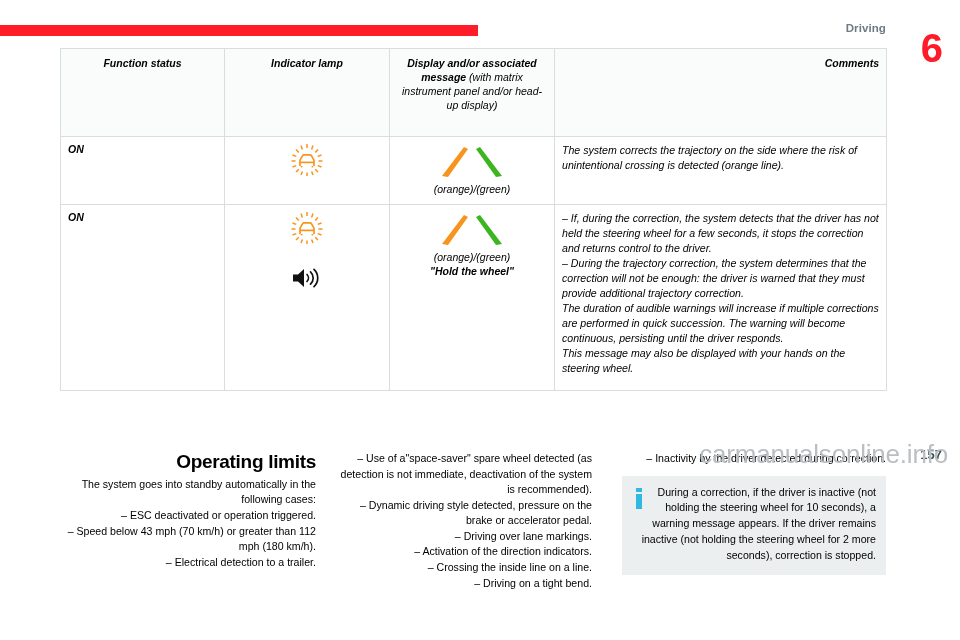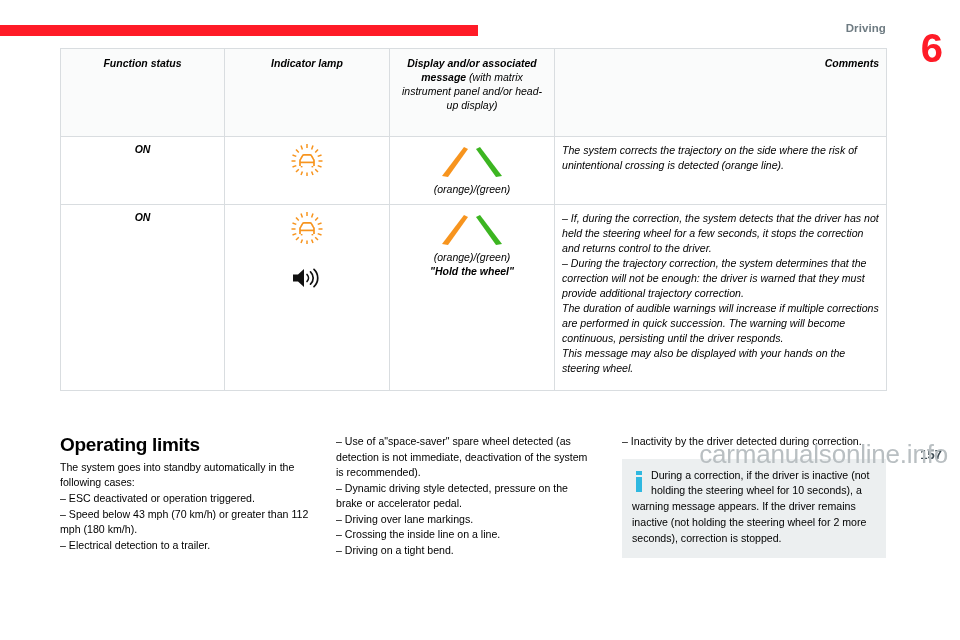--- a/index.html
+++ b/index.html
@@ -83,21 +83,20 @@
   .hdr-sub {
     font-weight: normal;
   }
 
   .col-status  { width: 164px; }
   .col-lamp    { width: 165px; }
   .col-display { width: 165px; }
   .col-comment { width: 332px; }
 
   .cell-status {
-    text-align: center;
     font-size: 10.5px;
     font-weight: bold;
     padding-top: 13px;
   }
 
   .cell-lamp {
     text-align: center;
     padding-top: 8px;
   }
 
@@ -140,21 +139,22 @@
     width: 120px;
     height: 34px;
     margin: 2px auto 3px auto;
   }
 
   
   .body-col {
     position: absolute;
     font-size: 10.6px;
     line-height: 1.47;
-    text-align: left;
+    text-align: right;
+    margin-top: 17px;
   }
 
   .col-a { left: 60px;  top: 434px; width: 256px; }
   .col-b { left: 336px; top: 434px; width: 256px; }
   .col-c { left: 622px; top: 434px; width: 264px; }
 
   .section-title {
     font-size: 19px;
     font-weight: bold;
     letter-spacing: -.3px;
@@ -347,20 +347,21 @@
     <p>The system goes into standby automatically in the following cases:</p>
     <p>–  ESC deactivated or operation triggered.</p>
     <p>–  Speed below 43 mph (70 km/h) or greater than 112 mph (180 km/h).</p>
     <p>–  Electrical detection to a trailer.</p>
   </div>
 
   <div class="body-col col-b">
     <p>–  Use of a"space-saver" spare wheel detected (as detection is not immediate, deactivation of the system is recommended).</p>
     <p>–  Dynamic driving style detected, pressure on the brake or accelerator pedal.</p>
     <p>–  Driving over lane markings.</p>
+    <p>–  Activation of the direction indicators.</p>
     <p>–  Crossing the inside line on a line.</p>
     <p>–  Driving on a tight bend.</p>
   </div>
 
   <div class="body-col col-c">
     <p>–  Inactivity by the driver detected during correction.</p>
     <div class="info-box">
       <span class="info-icon">
         <span class="dot"></span>
         <span class="stem"></span>

